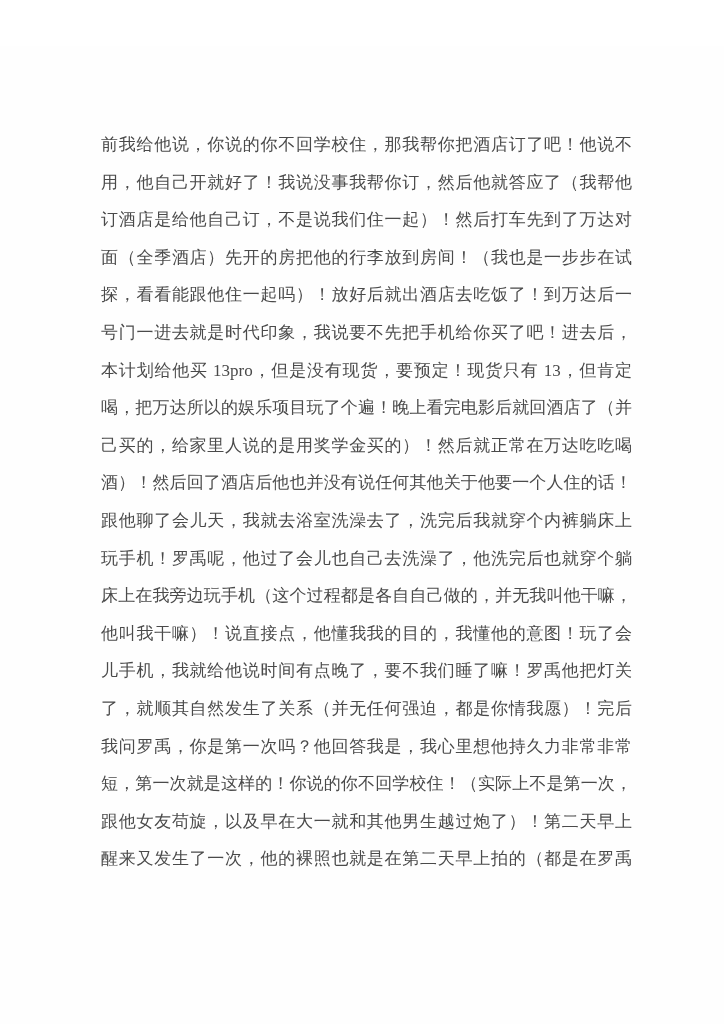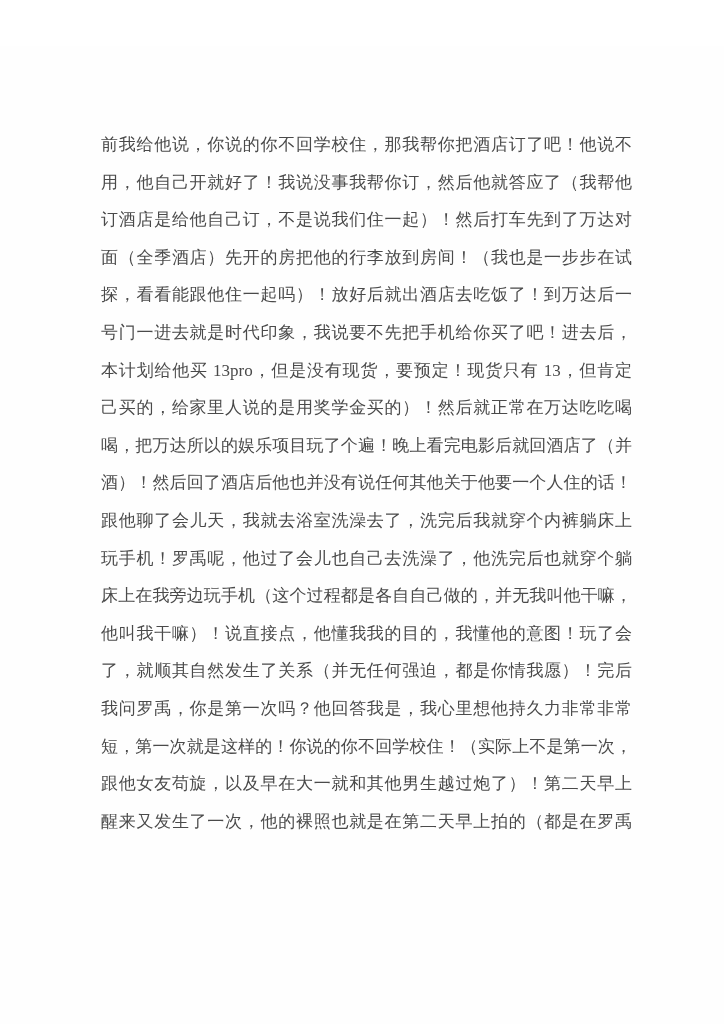--- a/index.html
+++ b/index.html
@@ -39,26 +39,27 @@
 
 <div class="page" style="background: rgb(254, 254, 254); margin-top: 46px;">
   <div class="text-block" style="color: rgb(74, 74, 74);">
       <div class="line">前我给他说，你说的你不回学校住，那我帮你把酒店订了吧！他说不</div>
       <div class="line">用，他自己开就好了！我说没事我帮你订，然后他就答应了（我帮他</div>
       <div class="line">订酒店是给他自己订，不是说我们住一起）！然后打车先到了万达对</div>
       <div class="line">面（全季酒店）先开的房把他的行李放到房间！（我也是一步步在试</div>
       <div class="line">探，看看能跟他住一起吗）！放好后就出酒店去吃饭了！到万达后一</div>
       <div class="line">号门一进去就是时代印象，我说要不先把手机给你买了吧！进去后，</div>
       <div class="line">本计划给他买 13pro，但是没有现货，要预定！现货只有 13，但肯定</div>
+      <div class="line">喝，把万达所以的娱乐项目玩了个遍！晚上看完电影后就回酒店了（并</div>
       <div class="line">己买的，给家里人说的是用奖学金买的）！然后就正常在万达吃吃喝</div>
-      <div class="line">喝，把万达所以的娱乐项目玩了个遍！晚上看完电影后就回酒店了（并</div>
       <div class="line">酒）！然后回了酒店后他也并没有说任何其他关于他要一个人住的话！</div>
       <div class="line">跟他聊了会儿天，我就去浴室洗澡去了，洗完后我就穿个内裤躺床上</div>
       <div class="line">玩手机！罗禹呢，他过了会儿也自己去洗澡了，他洗完后也就穿个躺</div>
       <div class="line">床上在我旁边玩手机（这个过程都是各自自己做的，并无我叫他干嘛，</div>
       <div class="line">他叫我干嘛）！说直接点，他懂我我的目的，我懂他的意图！玩了会</div>
+      <div class="line">儿手机，我就给他说时间有点晚了，要不我们睡了嘛！罗禹他把灯关</div>
       <div class="line">了，就顺其自然发生了关系（并无任何强迫，都是你情我愿）！完后</div>
       <div class="line">我问罗禹，你是第一次吗？他回答我是，我心里想他持久力非常非常</div>
       <div class="line">短，第一次就是这样的！你说的你不回学校住！（实际上不是第一次，</div>
       <div class="line">跟他女友苟旋，以及早在大一就和其他男生越过炮了）！第二天早上</div>
       <div class="line">醒来又发生了一次，他的裸照也就是在第二天早上拍的（都是在罗禹</div>
     </div>
 </div>
 
 </body></html>

